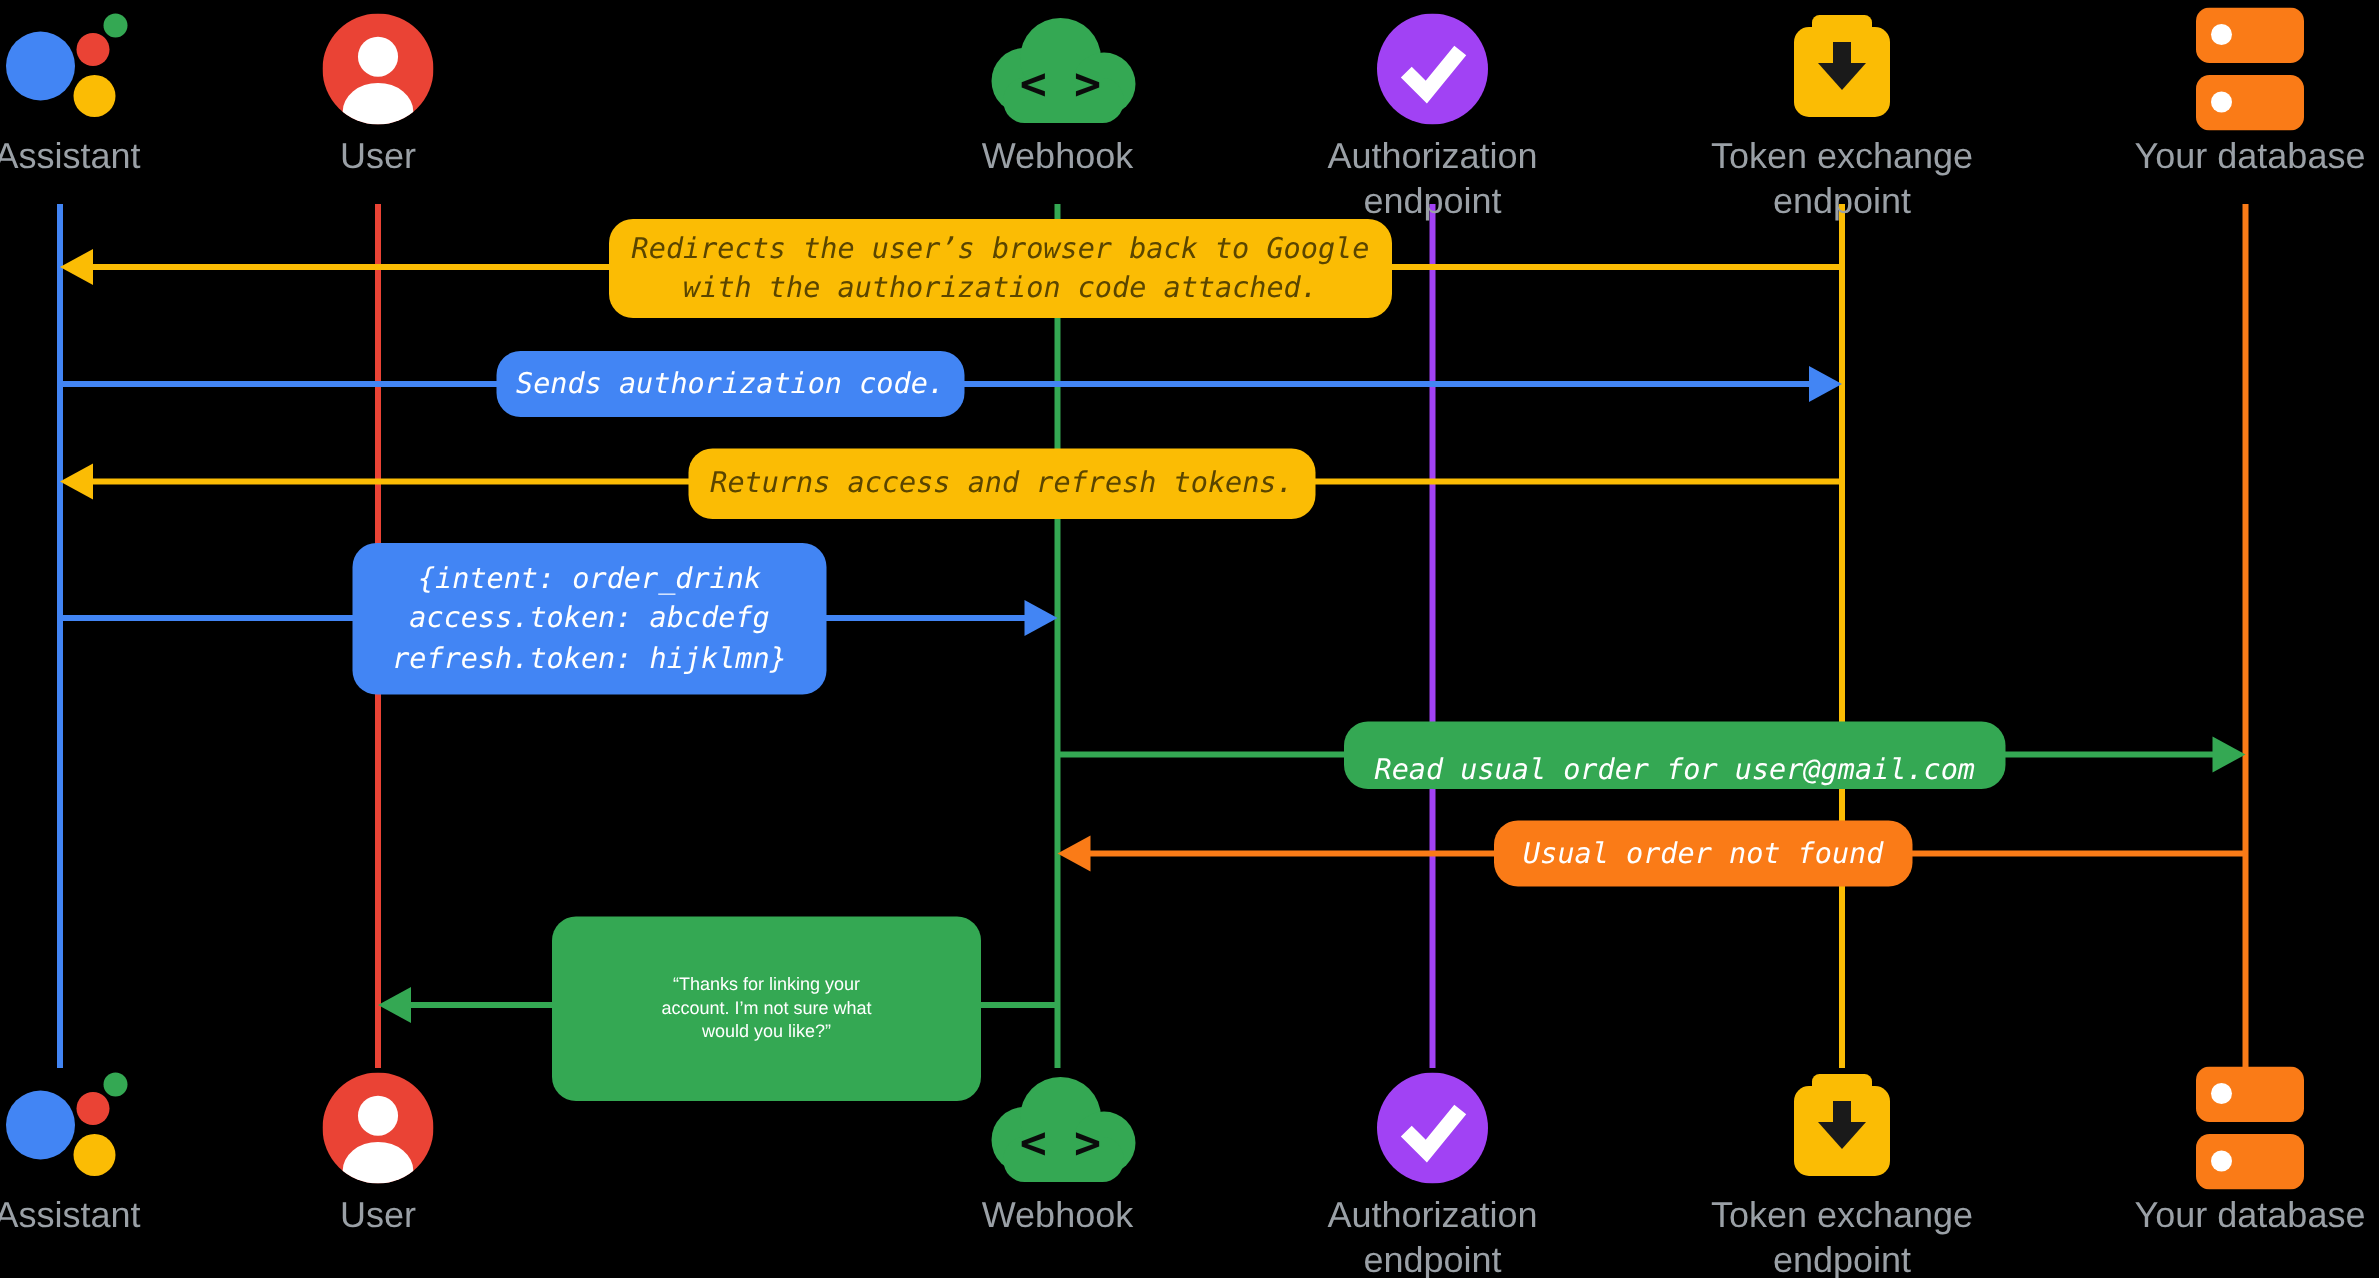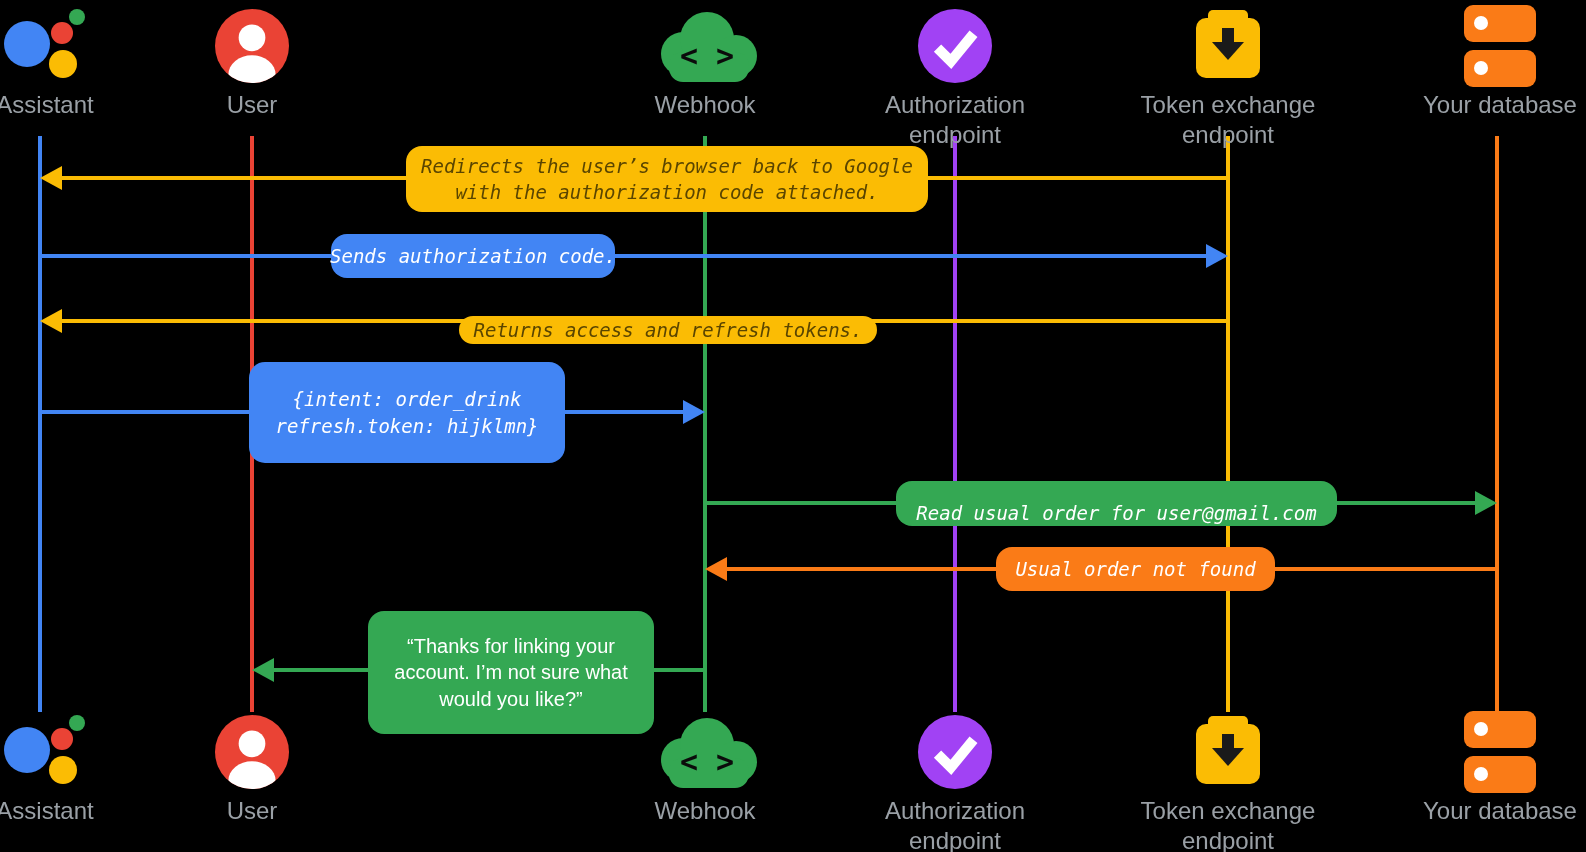--- a/index.html
+++ b/index.html
@@ -33,21 +33,21 @@
   .msg{
     position:absolute;z-index:3;border-radius:16px;
     display:flex;flex-direction:column;justify-content:center;align-items:center;
     font-family:"DejaVu Sans Mono",monospace;font-style:italic;
     font-size:19px;line-height:1.38;text-align:center;white-space:nowrap;margin-left:31px;
   }
   .msg-yellow{background:var(--yellow);color:var(--yellow-text);}
   .msg-blue{background:var(--blue);color:#ffffff;}
   .msg-green{background:var(--green);color:#ffffff;}
   .msg-orange{background:var(--orange);color:#ffffff;}
-  .msg-sans{font-family:"Liberation Sans",sans-serif;font-style:normal;font-size:20px;line-height:1.32;}
+  .msg-sans{font-family:"Liberation Sans",sans-serif;font-style:normal;font-size:12px;line-height:1.32;}
   
   .actor{position:absolute;width:200px;z-index:4;display:flex;flex-direction:column;align-items:center;}
   .icon-wrap{height:88px;display:flex;align-items:center;justify-content:center;}
   .actor-label{font-size:24px;color:var(--label-gray);text-align:center;line-height:1.25;font-weight:500;}
 </style>
 </head>
 <body>
 
 <div class="canvas">
 
@@ -77,30 +77,31 @@
   <div class="head head-left" style="left:705px;top:557px;border-right-color:var(--orange);"></div>
 
   <div class="shaft" style="left:272px;top:668px;width:433px;background:var(--green);"></div>
   <div class="head head-left" style="left:252px;top:658px;border-right-color:var(--green);"></div>
 
   <div class="msg msg-yellow" style="left:375px;top:146px;width:522px;height:66px;">
     <div>Redirects the user’s browser back to Google</div>
     <div>with the authorization code attached.</div>
   </div>
 
-  <div class="msg msg-blue" style="left:300px;top:234px;width:284px;height:44px;">
+  <div class="msg msg-blue" style="left:300px;top:234px;width:312px;height:44px;">
     <div>Sends authorization code.</div>
   </div>
 
-  <div class="msg msg-yellow" style="left:428px;top:316px;width:418px;height:28px;">
+  <div class="msg msg-yellow" style="left:428px;top:299px;width:418px;height:47px;">
     <div>Returns access and refresh tokens.</div>
   </div>
 
-  <div class="msg msg-blue" style="left:218px;top:362px;width:316px;height:101px;">
+  <div class="msg msg-blue" style="left:204px;top:362px;width:316px;height:101px;">
     <div>{intent: order_drink</div>
+    <div>access.token: abcdefg</div>
     <div>refresh.token: hijklmn}</div>
   </div>
 
   <div class="msg msg-green" style="left:865px;top:481px;width:441px;height:45px;justify-content:flex-end;">
     <div>Read usual order for user@gmail.com</div>
   </div>
 
   <div class="msg msg-orange" style="left:965px;top:547px;width:279px;height:44px;text-align:center;">
     <div>Usual order not found</div>
   </div>

